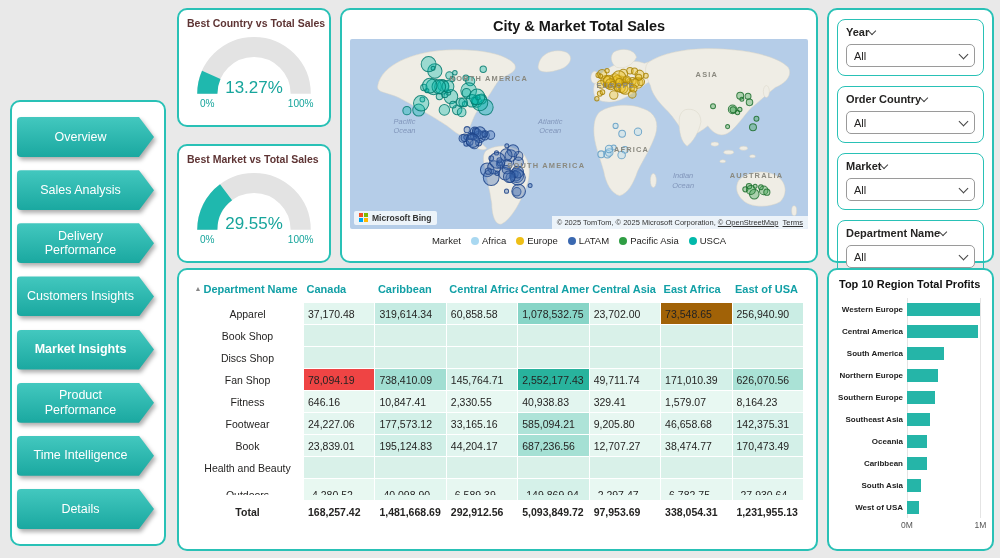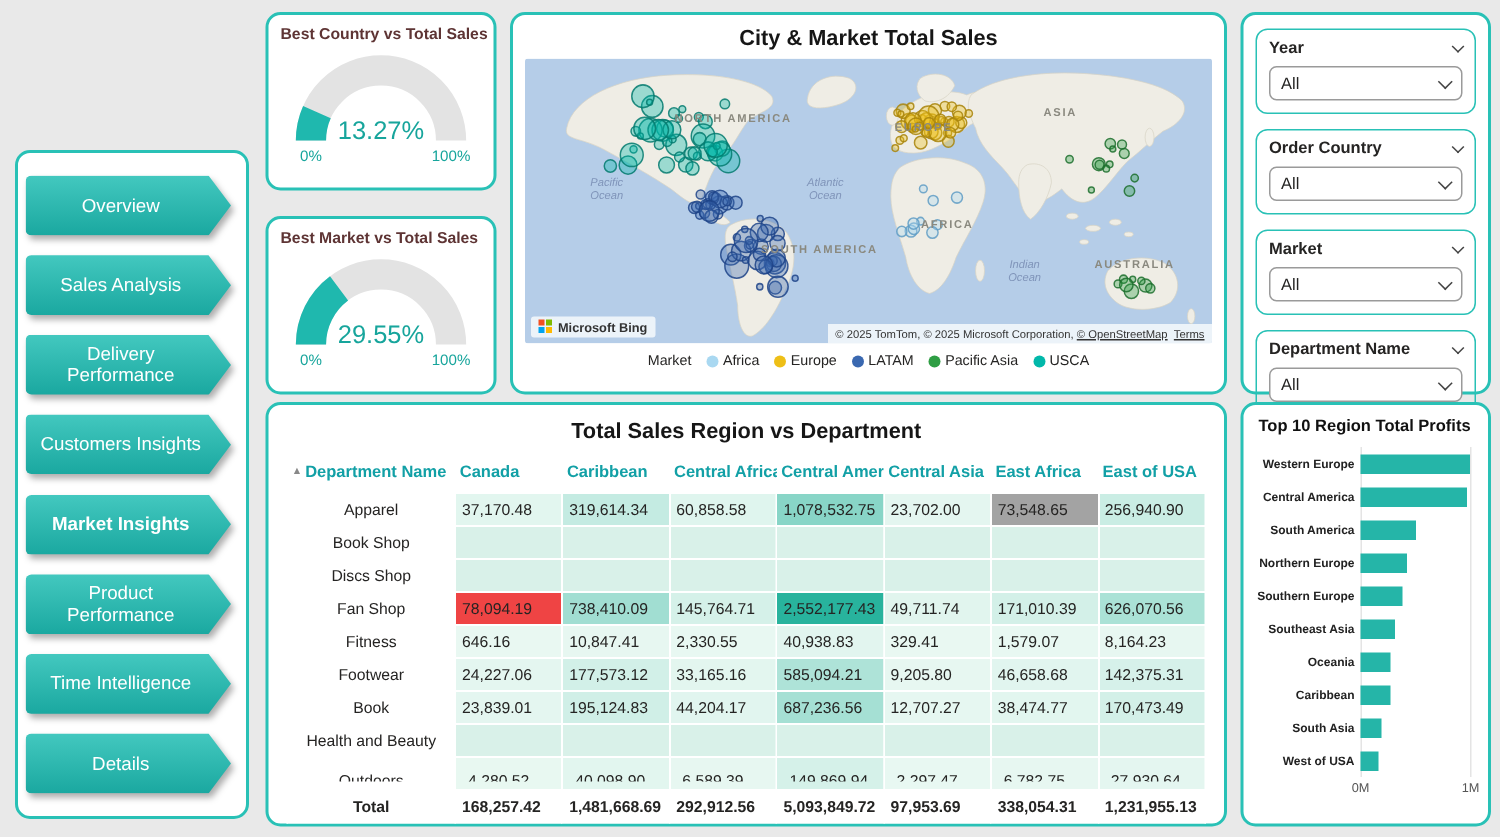--- a/index.html
+++ b/index.html
@@ -46,21 +46,21 @@
   .map-attr-right a{color:#333;text-decoration:underline;cursor:pointer;}
   .map-legend{display:flex;align-items:center;justify-content:center;gap:10px;padding-top:6px;
       font-size:9.5px;color:#252423;}
   .legend-item{display:flex;align-items:center;}
   .legend-dot{width:8px;height:8px;border-radius:50%;display:inline-block;margin-right:3px;}
 
   
   #filter-card{left:827px;top:8px;width:167px;height:255px;padding:9px 8px;display:flex;
       flex-direction:column;gap:10px;}
   .slicer{border:1.5px solid #29c1b6;border-radius:8px;padding:6px 8px 8px;flex:1;}
-  .slicer-header{display:flex;justify-content:space-between;align-items:center;}
+  .slicer-header{display:flex;align-items:center;}
   .slicer-label{font-size:11px;font-weight:bold;color:#252423;}
   .slicer-dropdown{margin-top:6px;height:21px;border:1px solid #9a9a9a;border-radius:5px;background:#fff;
       display:flex;align-items:center;justify-content:space-between;padding:0 7px;cursor:pointer;}
   .slicer-value{font-size:11px;color:#252423;}
   .chev{width:6px;height:6px;border-right:1.6px solid #444;border-bottom:1.6px solid #444;
       transform:rotate(45deg);display:inline-block;margin-top:-3px;}
   .chev-sm{width:5px;height:5px;}
 
   
   #table-card{left:177px;top:268px;width:641px;height:283px;padding:6px 12px;}
@@ -451,21 +451,20 @@
           <span class="chev chev-sm"></span>
         </div>
         <div class="slicer-dropdown">
           <span class="slicer-value">All</span>
           <span class="chev"></span>
         </div>
       </div>
     </aside>
 
   <section class="card" id="table-card">
-    <div class="table-title">Total Sales Region vs Department</div>
     <table id="sales-table">
         <colgroup>
           <col style="width: 112px;">
           <col>
           <col>
           <col>
           <col>
           <col>
           <col>
           <col>
@@ -483,21 +482,21 @@
           </tr>
         </thead>
         <tbody>
           <tr>
             <td class="dept-cell">Apparel</td>
             <td class="val-cell" style="background: rgb(226, 246, 239);">37,170.48</td>
             <td class="val-cell" style="background: rgb(196, 235, 226);">319,614.34</td>
             <td class="val-cell" style="background: rgb(223, 245, 238);">60,858.58</td>
             <td class="val-cell" style="background: rgb(136, 213, 199);">1,078,532.75</td>
             <td class="val-cell" style="background: rgb(228, 246, 240);">23,702.00</td>
-            <td class="val-cell" style="background: #a3a3a3;">73,548.65</td>
+            <td class="val-cell" style="background: #a16207;">73,548.65</td>
             <td class="val-cell" style="background: rgb(202, 237, 228);">256,940.90</td>
           </tr>
           <tr>
             <td class="dept-cell">Book Shop</td>
             <td class="val-cell" style="background: rgb(217, 241, 233);"></td>
             <td class="val-cell" style="background: rgb(217, 241, 233);"></td>
             <td class="val-cell" style="background: rgb(217, 241, 233);"></td>
             <td class="val-cell" style="background: rgb(217, 241, 233);"></td>
             <td class="val-cell" style="background: rgb(217, 241, 233);"></td>
             <td class="val-cell" style="background: rgb(217, 241, 233);"></td>

